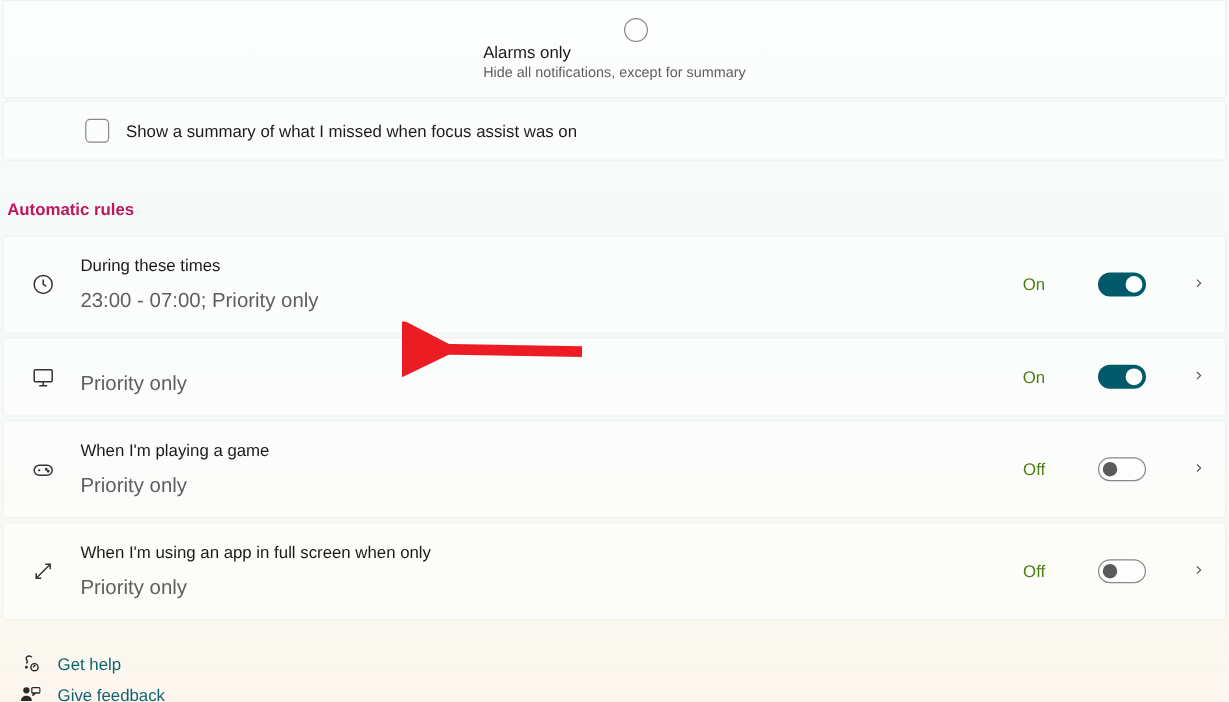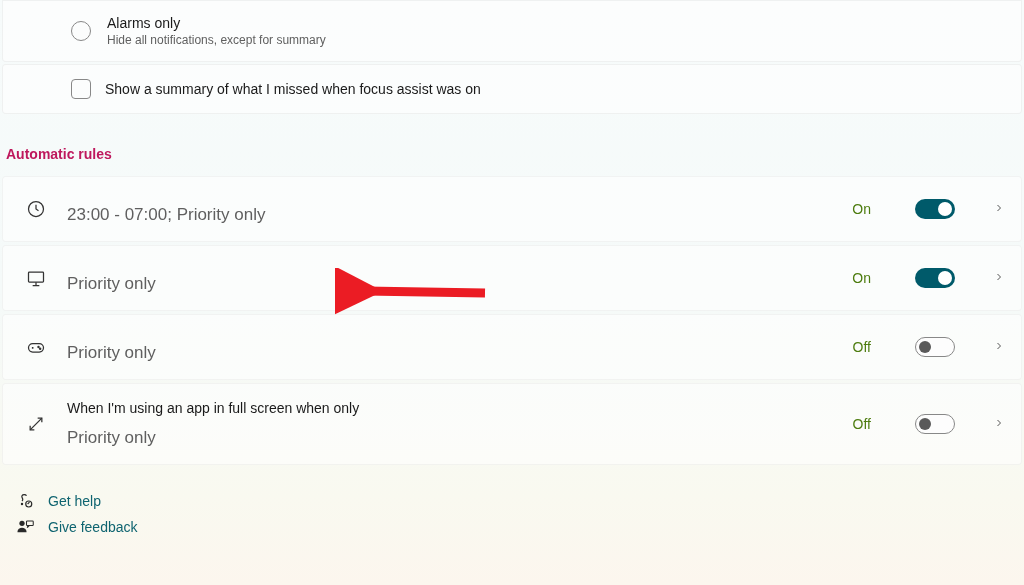--- a/index.html
+++ b/index.html
@@ -22,20 +22,21 @@
       border: 1px solid rgba(0, 0, 0, 0.05);
       border-radius: 4px;
       display: flex;
       align-items: center;
       padding: 14px 16px;
       margin-bottom: 2px;
     }
     .row-top {
       border-top-left-radius: 0;
       border-top-right-radius: 0;
+      flex-direction: column;
     }
     .radio {
       width: 20px;
       height: 20px;
       border: 1px solid #888;
       border-radius: 50%;
       margin-left: 52px;
       margin-right: 16px;
       flex-shrink: 0;
     }
@@ -195,20 +196,21 @@
   <div class="section-title">Automatic rules</div>
 
   <div class="rule-row">
     <div class="rule-icon">
       <svg width="20" height="20" viewBox="0 0 24 24" fill="none" stroke="#333" stroke-width="1.5">
         <circle cx="12" cy="12" r="9"></circle>
         <path d="M12 7v5l3 2"></path>
       </svg>
     </div>
     <div class="rule-text">
+      <div class="rule-title">During these times</div>
       <div class="rule-sub">23:00 - 07:00; Priority only</div>
     </div>
     <div class="toggle-label">On</div>
     <div class="toggle on"></div>
     <div class="chevron">
       <svg width="12" height="12" viewBox="0 0 24 24" fill="none" stroke="#555" stroke-width="2">
           <path d="M9 6l6 6-6 6"></path>
         </svg>
     </div>
   </div>
@@ -235,20 +237,21 @@
   <div class="rule-row">
     <div class="rule-icon">
       <svg width="20" height="20" viewBox="0 0 24 24" fill="none" stroke="#333" stroke-width="1.5">
         <rect x="3" y="8" width="18" height="10" rx="5"></rect>
         <path d="M8 12v2M7 13h2"></path>
         <circle cx="15" cy="12" r="0.7" fill="#333"></circle>
         <circle cx="17" cy="14" r="0.7" fill="#333"></circle>
       </svg>
     </div>
     <div class="rule-text">
+      <div class="rule-title">When I'm playing a game</div>
       <div class="rule-sub">Priority only</div>
     </div>
     <div class="toggle-label">Off</div>
     <div class="toggle off"></div>
     <div class="chevron">
       <svg width="12" height="12" viewBox="0 0 24 24" fill="none" stroke="#555" stroke-width="2">
           <path d="M9 6l6 6-6 6"></path>
         </svg>
     </div>
   </div>

